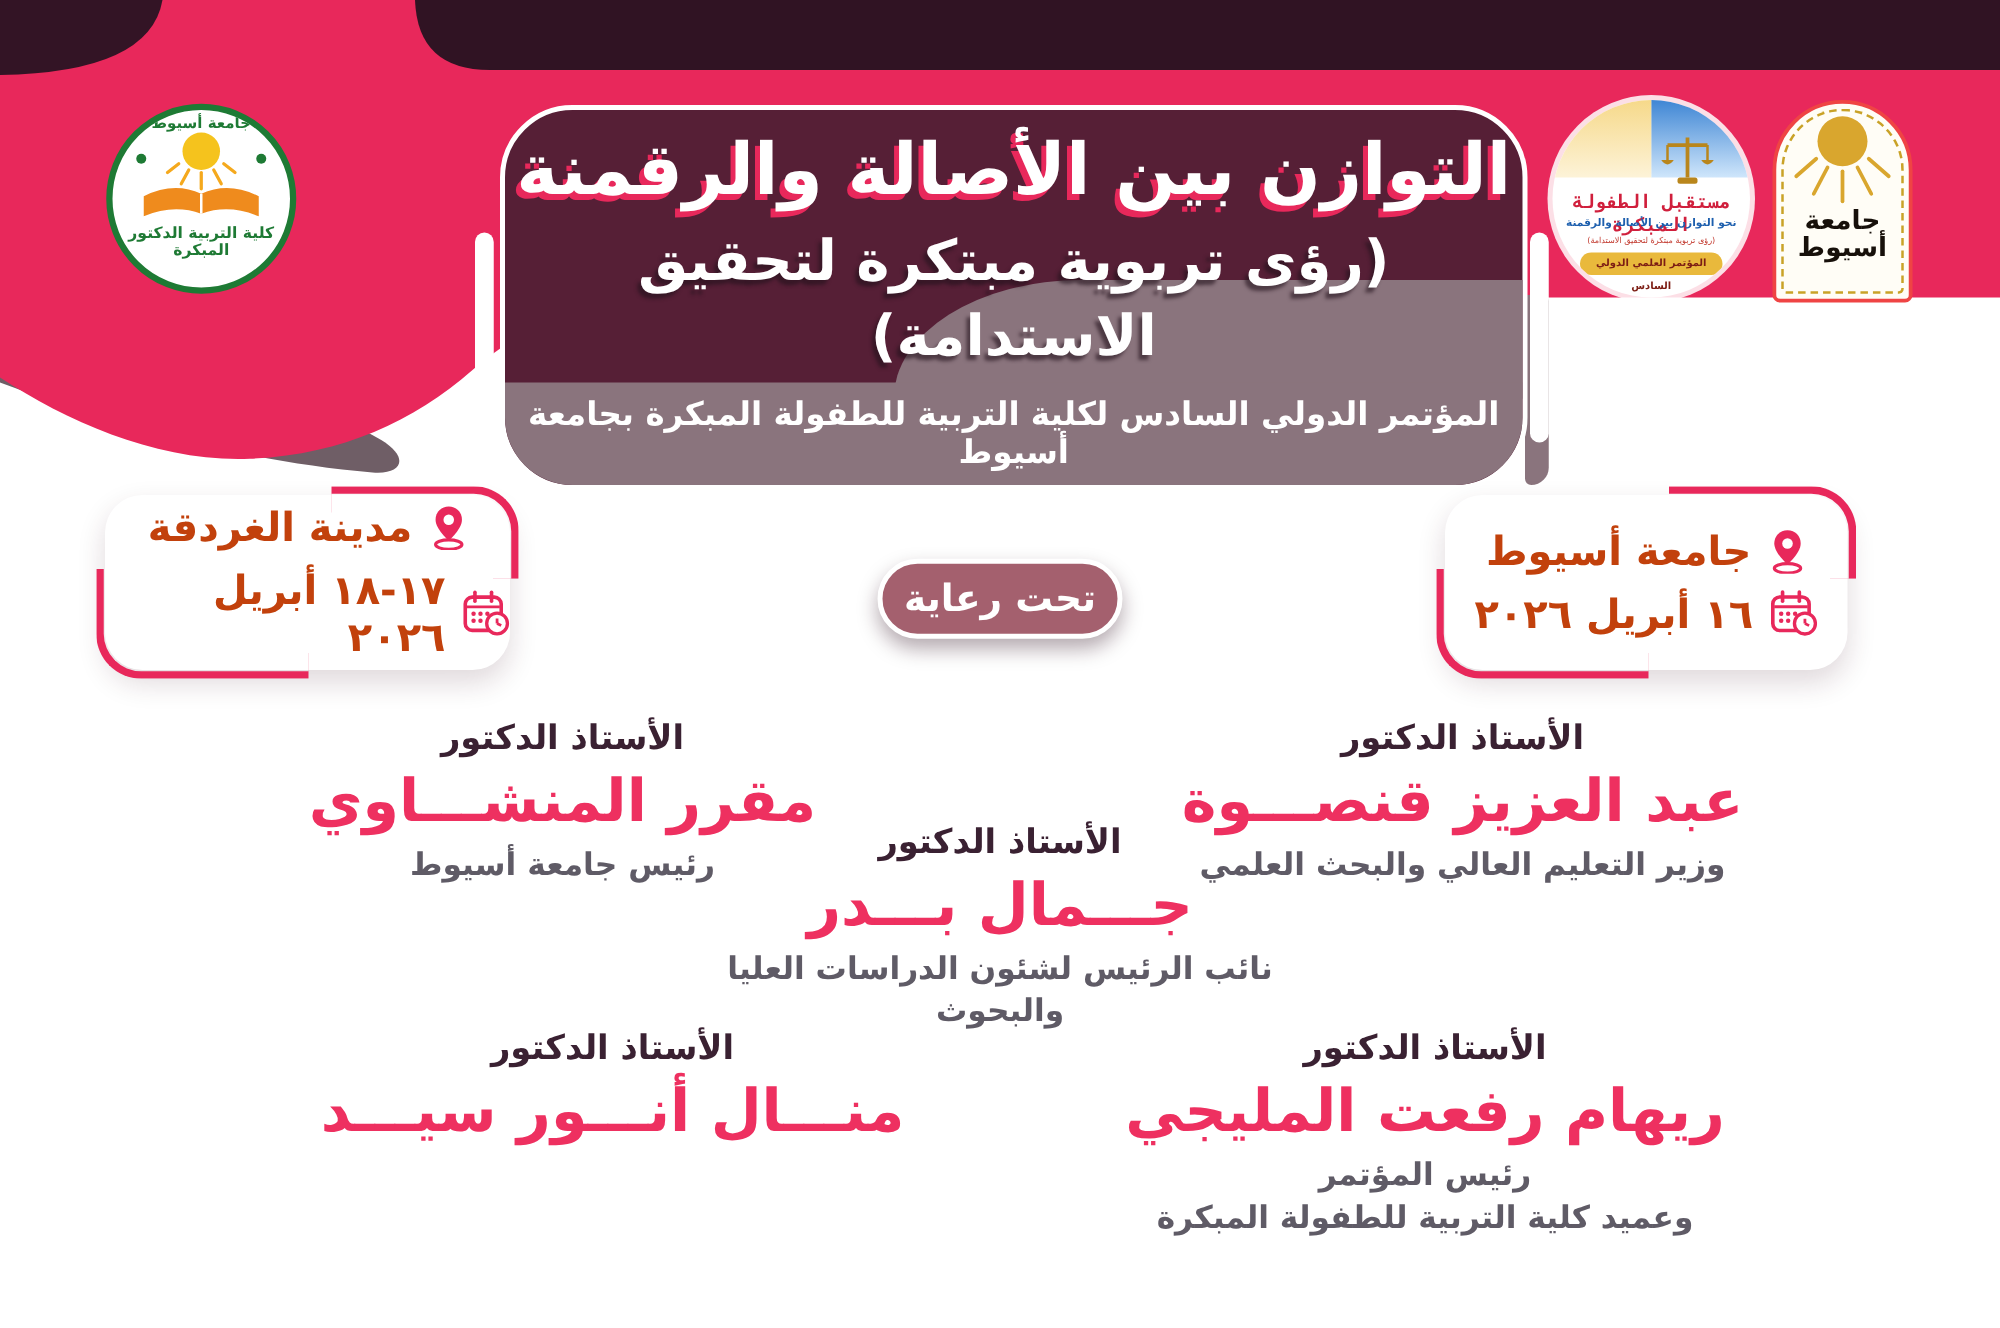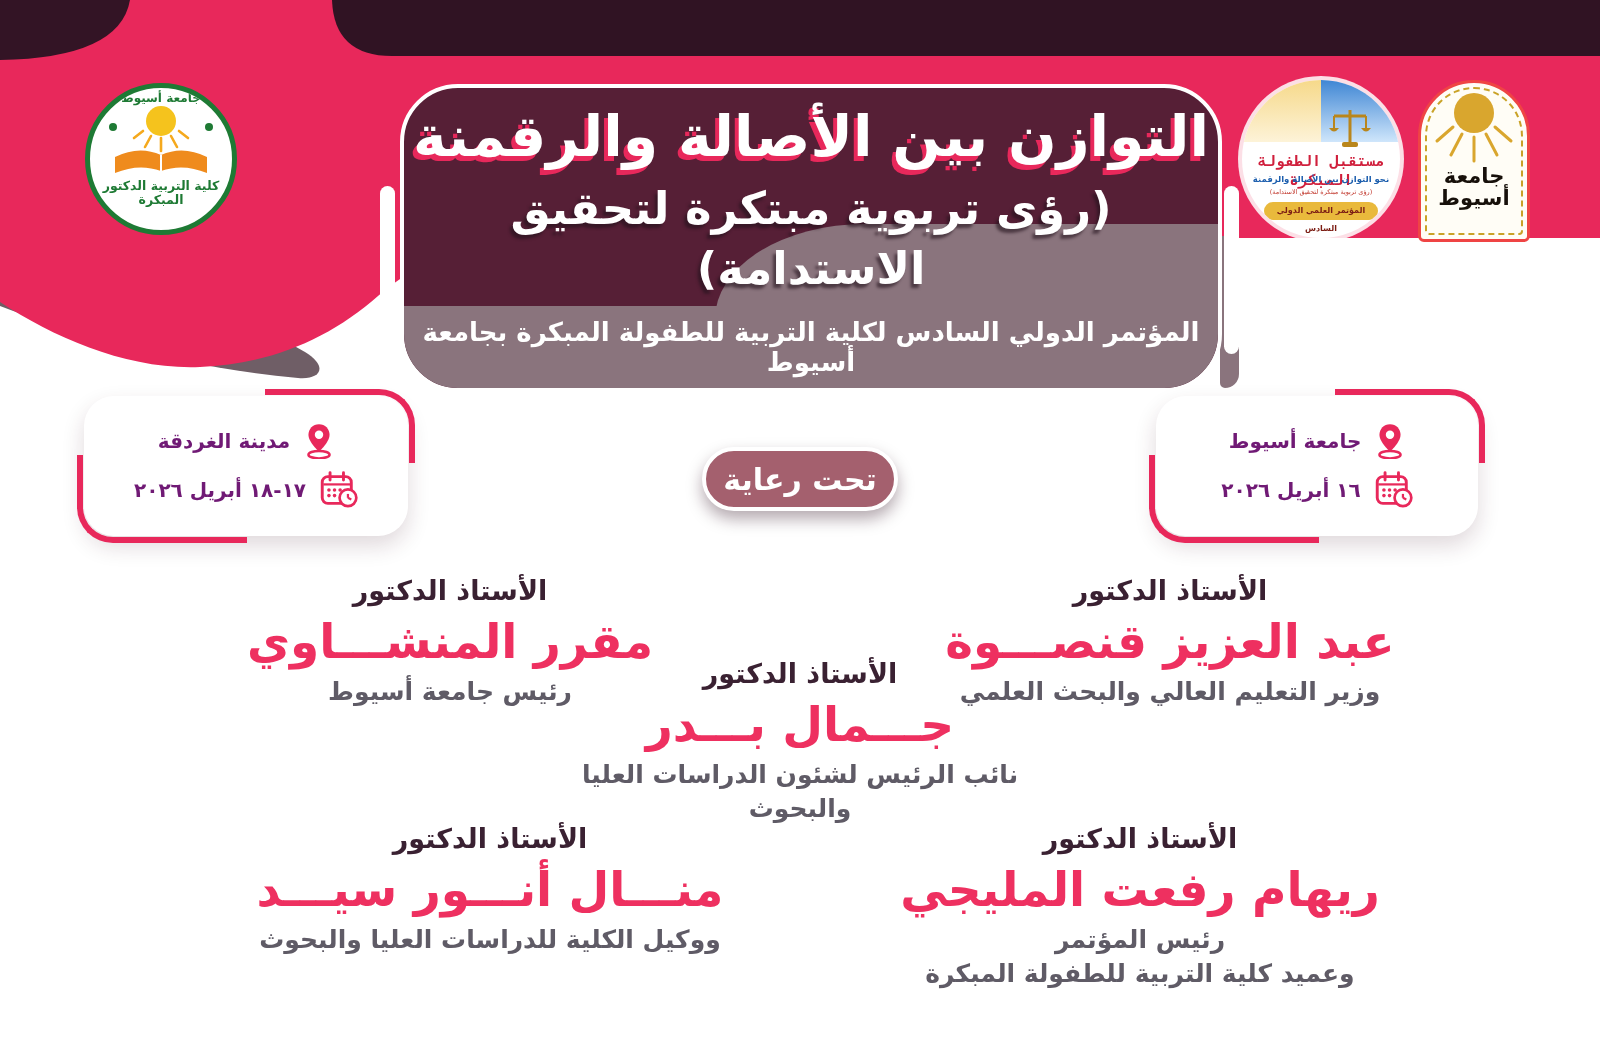--- a/index.html
+++ b/index.html
@@ -58,21 +58,21 @@
 
   .side-bar { width:15px; height:168px; background:#ffffff; border-radius:9px; z-index:3; }
   .gray-sliver { left:1220px; top:236px; width:19px; height:152px; background:#8a747d;
     border-radius:0 14px 40px 14px; z-index:1; }
 
   
   .info-card { width:324px; height:140px; background:#ffffff; border-radius:30px; z-index:4;
     box-shadow:0 10px 22px rgba(60,20,40,.16);
     display:flex; flex-direction:column; justify-content:center; align-items:center; gap:12px; }
   .info-card .row { display:flex; align-items:center; gap:14px; }
-  .info-card .txt { font-size:20px; font-weight:700; color:#701a75; }
+  .info-card .txt { font-size:32px; font-weight:700; color:#c2410c; }
   .bracket { position:absolute; }
   .br-tr { top:-7px; right:-7px; width:150px; height:74px;
     border-top:6px solid #e8285b; border-right:6px solid #e8285b; border-top-right-radius:36px; }
   .br-bl { bottom:-7px; left:-7px; width:170px; height:88px;
     border-bottom:6px solid #e8285b; border-left:6px solid #e8285b; border-bottom-left-radius:36px; }
 
   
   .pill { left:702px; top:447px; width:196px; height:64px; z-index:4;
     background:#a4606e; border:4px solid #ffffff; border-radius:34px;
     box-shadow:0 8px 16px rgba(40,10,25,.35);
@@ -253,14 +253,13 @@
 <div class="abs person" style="left:880px; top:823px; width:520px;">
   <div class="honorific">الأستاذ الدكتور</div>
   <div class="pname">ريهام رفعت المليجي</div>
   <div class="prole">رئيس المؤتمر</div>
   <div class="prole">وعميد كلية التربية للطفولة المبكرة</div>
 </div>
 
 <div class="abs person" style="left:230px; top:823px; width:520px;">
   <div class="honorific">الأستاذ الدكتور</div>
   <div class="pname">منـــال أنـــور سيـــد</div>
-  <div class="prole">ووكيل الكلية للدراسات العليا والبحوث</div>
 </div>
 
 </body></html>

